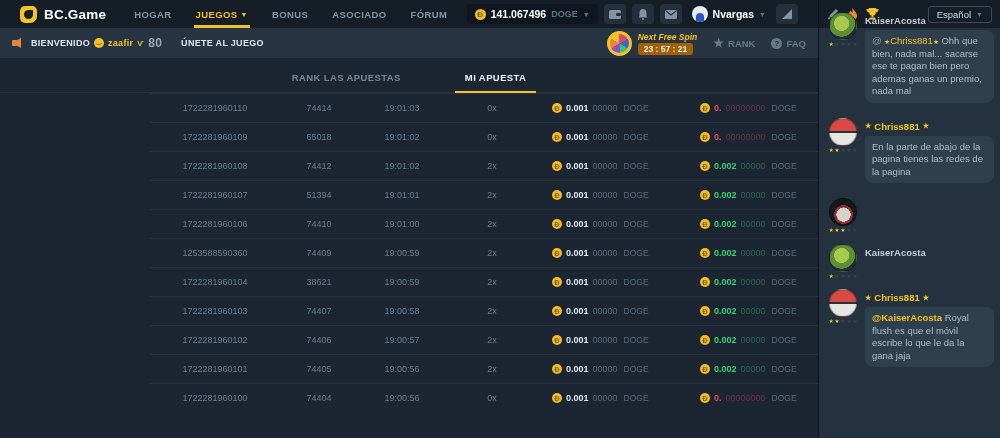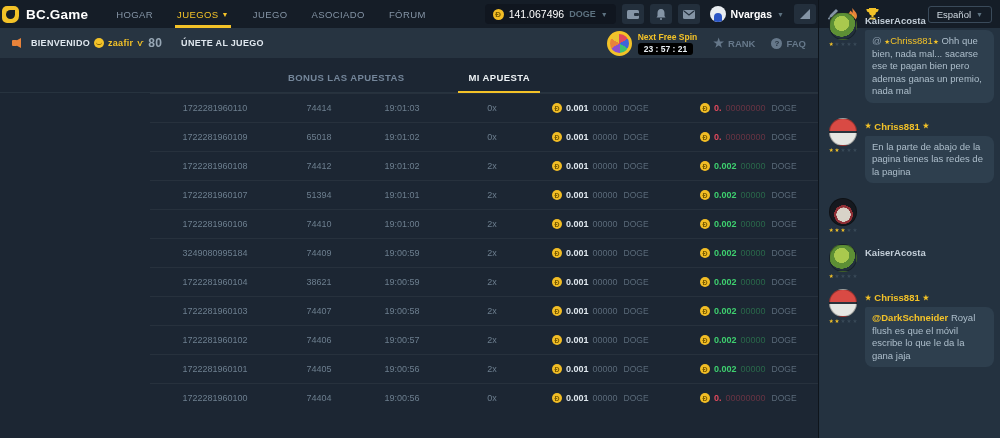--- a/index.html
+++ b/index.html
@@ -4,34 +4,34 @@
 <style>
   * { margin:0; padding:0; box-sizing:border-box; }
   html,body { width:1000px; height:438px; overflow:hidden; background:#10161e; }
   body { font-family:"Liberation Sans", sans-serif; }
   .app { display:flex; width:1000px; height:438px; }
 
   
   .main { width:818px; display:flex; flex-direction:column; background:#1c2633; }
 
   
-  .topbar { height:28px; background:#151d27; display:flex; align-items:center; padding:0 2px; flex-shrink:0; }
+  .topbar { height:28px; background:#151d27; display:flex; align-items:center; padding:0 20px; flex-shrink:0; }
   .logo { display:flex; align-items:center; gap:7px; margin-right:28px; }
   .logo-icon { width:17px; height:17px; background:#f3c228; border-radius:5px 5px 7px 5px; position:relative; }
   .logo-icon::after { content:""; position:absolute; left:4px; top:4px; width:9px; height:9px; background:#151d27; border-radius:50% 0 50% 50%; }
   .brand { color:#fff; font-size:13.5px; font-weight:bold; letter-spacing:.2px; }
   .nav { display:flex; align-items:center; gap:24px; height:100%; }
-  .nav-item { color:#8494a5; font-size:9.5px; font-weight:normal; letter-spacing:.4px; height:100%; display:flex; align-items:center; position:relative; cursor:pointer;text-align:center; }
+  .nav-item { color:#8494a5; font-size:9.5px; font-weight:bold; letter-spacing:.4px; height:100%; display:flex; align-items:center; position:relative; cursor:pointer;text-align:center; }
   .nav-item.active { color:#f3c228; }
   .nav-item.active::after { content:""; position:absolute; left:-2px; right:-2px; bottom:0; height:3px; background:#f3c228; }
   .nav-caret { font-size:7px; margin-left:3px; }
   .top-right { margin-left:auto; display:flex; align-items:center; gap:6px; }
   .balance { background:#10161f; border-radius:4px; height:20px; display:flex; align-items:center; gap:5px; padding:0 8px; cursor:pointer; }
   .coin { display:inline-flex; width:11px; height:11px; min-width:11px; border-radius:50%; background:#f2bd25; color:#7a5c00; font-size:8px; font-weight:bold; align-items:center; justify-content:center; }
-  .bal-amount { color:#fff; font-size:10.5px; font-weight:normal; }
+  .bal-amount { color:#fff; font-size:10.5px; font-weight:bold; }
   .bal-cur { color:#5d7280; font-size:9px; font-weight:bold; }
   .caret { color:#5d7280; font-size:7px; }
   .icon-btn { width:22px; height:20px; background:#232f3c; border-radius:3px; display:flex; align-items:center; justify-content:center; cursor:pointer; }
   .icon-btn svg { display:block; }
   .user-chip { display:flex; align-items:center; gap:5px; margin:0 4px; cursor:pointer; }
   .avatar-sm { width:16px; height:16px; border-radius:50%; background:#e9edf1; display:flex; align-items:flex-end; justify-content:center; overflow:hidden; }
   .avatar-sm::after { content:""; width:8px; height:9px; background:#2b56c5; border-radius:4px 4px 0 0; }
   .user-name { color:#fff; font-size:10.5px; font-weight:bold; }
 
   
@@ -43,22 +43,22 @@
   .w-emoji::after { content:""; position:absolute; left:2px; top:3px; width:6px; height:3px; border-bottom:1px solid #7a5c00; border-radius:0 0 4px 4px; }
   .w-user { color:#f3c228; }
   .w-medal { color:#f3c228; font-size:8px; }
   .w-badge { color:#97a7b5; font-size:12px; }
   .w-link { cursor:pointer;margin-left:15px; }
   .promo { margin-left:auto; display:flex; align-items:center; gap:16px; }
   .spin-group { display:flex; align-items:center; gap:6px; cursor:pointer; }
   .wheel { width:25px; height:25px; border-radius:50%; border:3px solid #f3c228;
     background:conic-gradient(#e0495c 0 60deg,#3f64d8 60deg 120deg,#3ec06f 120deg 180deg,#8a4fd0 180deg 240deg,#e8833a 240deg 300deg,#e9c231 300deg 360deg); }
   .spin-col { display:flex; flex-direction:column; gap:1px; }
-  .spin-label { color:#f3c228; font-size:8.5px; font-weight:bold; }
-  .spin-timer { background:#000000; color:#e8eef3; font-size:8.5px; font-weight:bold; border-radius:3px; padding:1px 6px; align-self:flex-start; }
+  .spin-label { color:#f3c228; font-size:8.5px; font-weight:bold; font-style:italic; }
+  .spin-timer { background:#a16207; color:#e8eef3; font-size:8.5px; font-weight:bold; border-radius:3px; padding:1px 6px; align-self:flex-start; }
   .rank, .faq { display:flex; align-items:center; gap:4px; color:#66788a; font-size:9.5px; font-weight:bold; cursor:pointer; }
   .star-glyph { font-size:12px; color:#66788a; }
   .q-circle { width:11px; height:11px; border-radius:50%; background:#66788a; color:#273441; font-size:8px; font-weight:bold; display:flex; align-items:center; justify-content:center; }
 
   
   .tabs-row { height:31px; display:flex; justify-content:center; align-items:flex-end; gap:44px; border-bottom:1px solid #27333f; flex-shrink:0; margin-top:4px; }
   .tab { font-size:9.5px; font-weight:bold; letter-spacing:.4px; color:#7documentElement;)
     color:#74London; }
   .tab { color:#74869a; padding:0 10px 9px 10px; cursor:pointer; position:relative; }
   .tab.active { color:#eef3f6; }
@@ -124,21 +124,21 @@
   <div class="main">
 
     <div class="topbar">
       <div class="logo">
         <span class="logo-icon"></span>
         <span class="brand">BC.Game</span>
       </div>
       <div class="nav">
           <div class="nav-item">HOGAR</div>
           <div class="nav-item active">JUEGOS<span class="nav-caret">▼</span></div>
-          <div class="nav-item">JUEGO</div>
+          <div class="nav-item">BONUS</div>
           <div class="nav-item">ASOCIADO</div>
           <div class="nav-item">FÓRUM</div>
         </div>
       <div class="top-right">
         <div class="balance">
           <span class="coin">Ð</span>
           <span class="bal-amount">141.067496</span>
           <span class="bal-cur">DOGE</span>
           <span class="caret">▼</span>
         </div>
@@ -196,21 +196,21 @@
           <span>RANK</span>
         </div>
         <div class="faq">
           <span class="q-circle">?</span>
           <span>FAQ</span>
         </div>
       </div>
     </div>
 
     <div class="tabs-row">
-        <div class="tab">BONUS LAS APUESTAS</div>
+        <div class="tab">RANK LAS APUESTAS</div>
         <div class="tab active">MI APUESTA</div>
       </div>
 
     <div class="table">
       <div class="t-body">
           <div class="t-row">
             <span class="c">1722281960110</span>
             <span class="c">74414</span>
             <span class="c">19:01:03</span>
             <span class="c">0x</span>
@@ -293,21 +293,21 @@
               <span class="cur">DOGE</span>
             </span>
             <span class="money">
               <span class="coin">Ð</span>
               <span class="v-main win">0.002</span>
               <span class="v-rest win">00000</span>
               <span class="cur">DOGE</span>
             </span>
           </div>
           <div class="t-row">
-            <span class="c">3249080995184</span>
+            <span class="c">1253588590360</span>
             <span class="c">74409</span>
             <span class="c">19:00:59</span>
             <span class="c">2x</span>
             <span class="money">
               <span class="coin">Ð</span>
               <span class="v-main">0.001</span>
               <span class="v-rest">00000</span>
               <span class="cur">DOGE</span>
             </span>
             <span class="money">
@@ -509,18 +509,18 @@
               <span class="s">★</span>
               <span class="s">★</span>
             </div>
           </div>
           <div class="m-content">
             <div class="m-name">
               <span class="vip-star">★</span>
               <span class="vip-name">Chriss881</span>
               <span class="vip-star">★</span>
             </div>
-            <div class="bubble"><span class="mention">@DarkSchneider</span> <span>Royal flush es que el móvil escribe lo que le da la gana jaja</span></div>
+            <div class="bubble"><span class="mention">@KaiserAcosta</span> <span>Royal flush es que el móvil escribe lo que le da la gana jaja</span></div>
           </div>
         </div>
       </div>
   </div>
 </div>
 
 </body></html>

